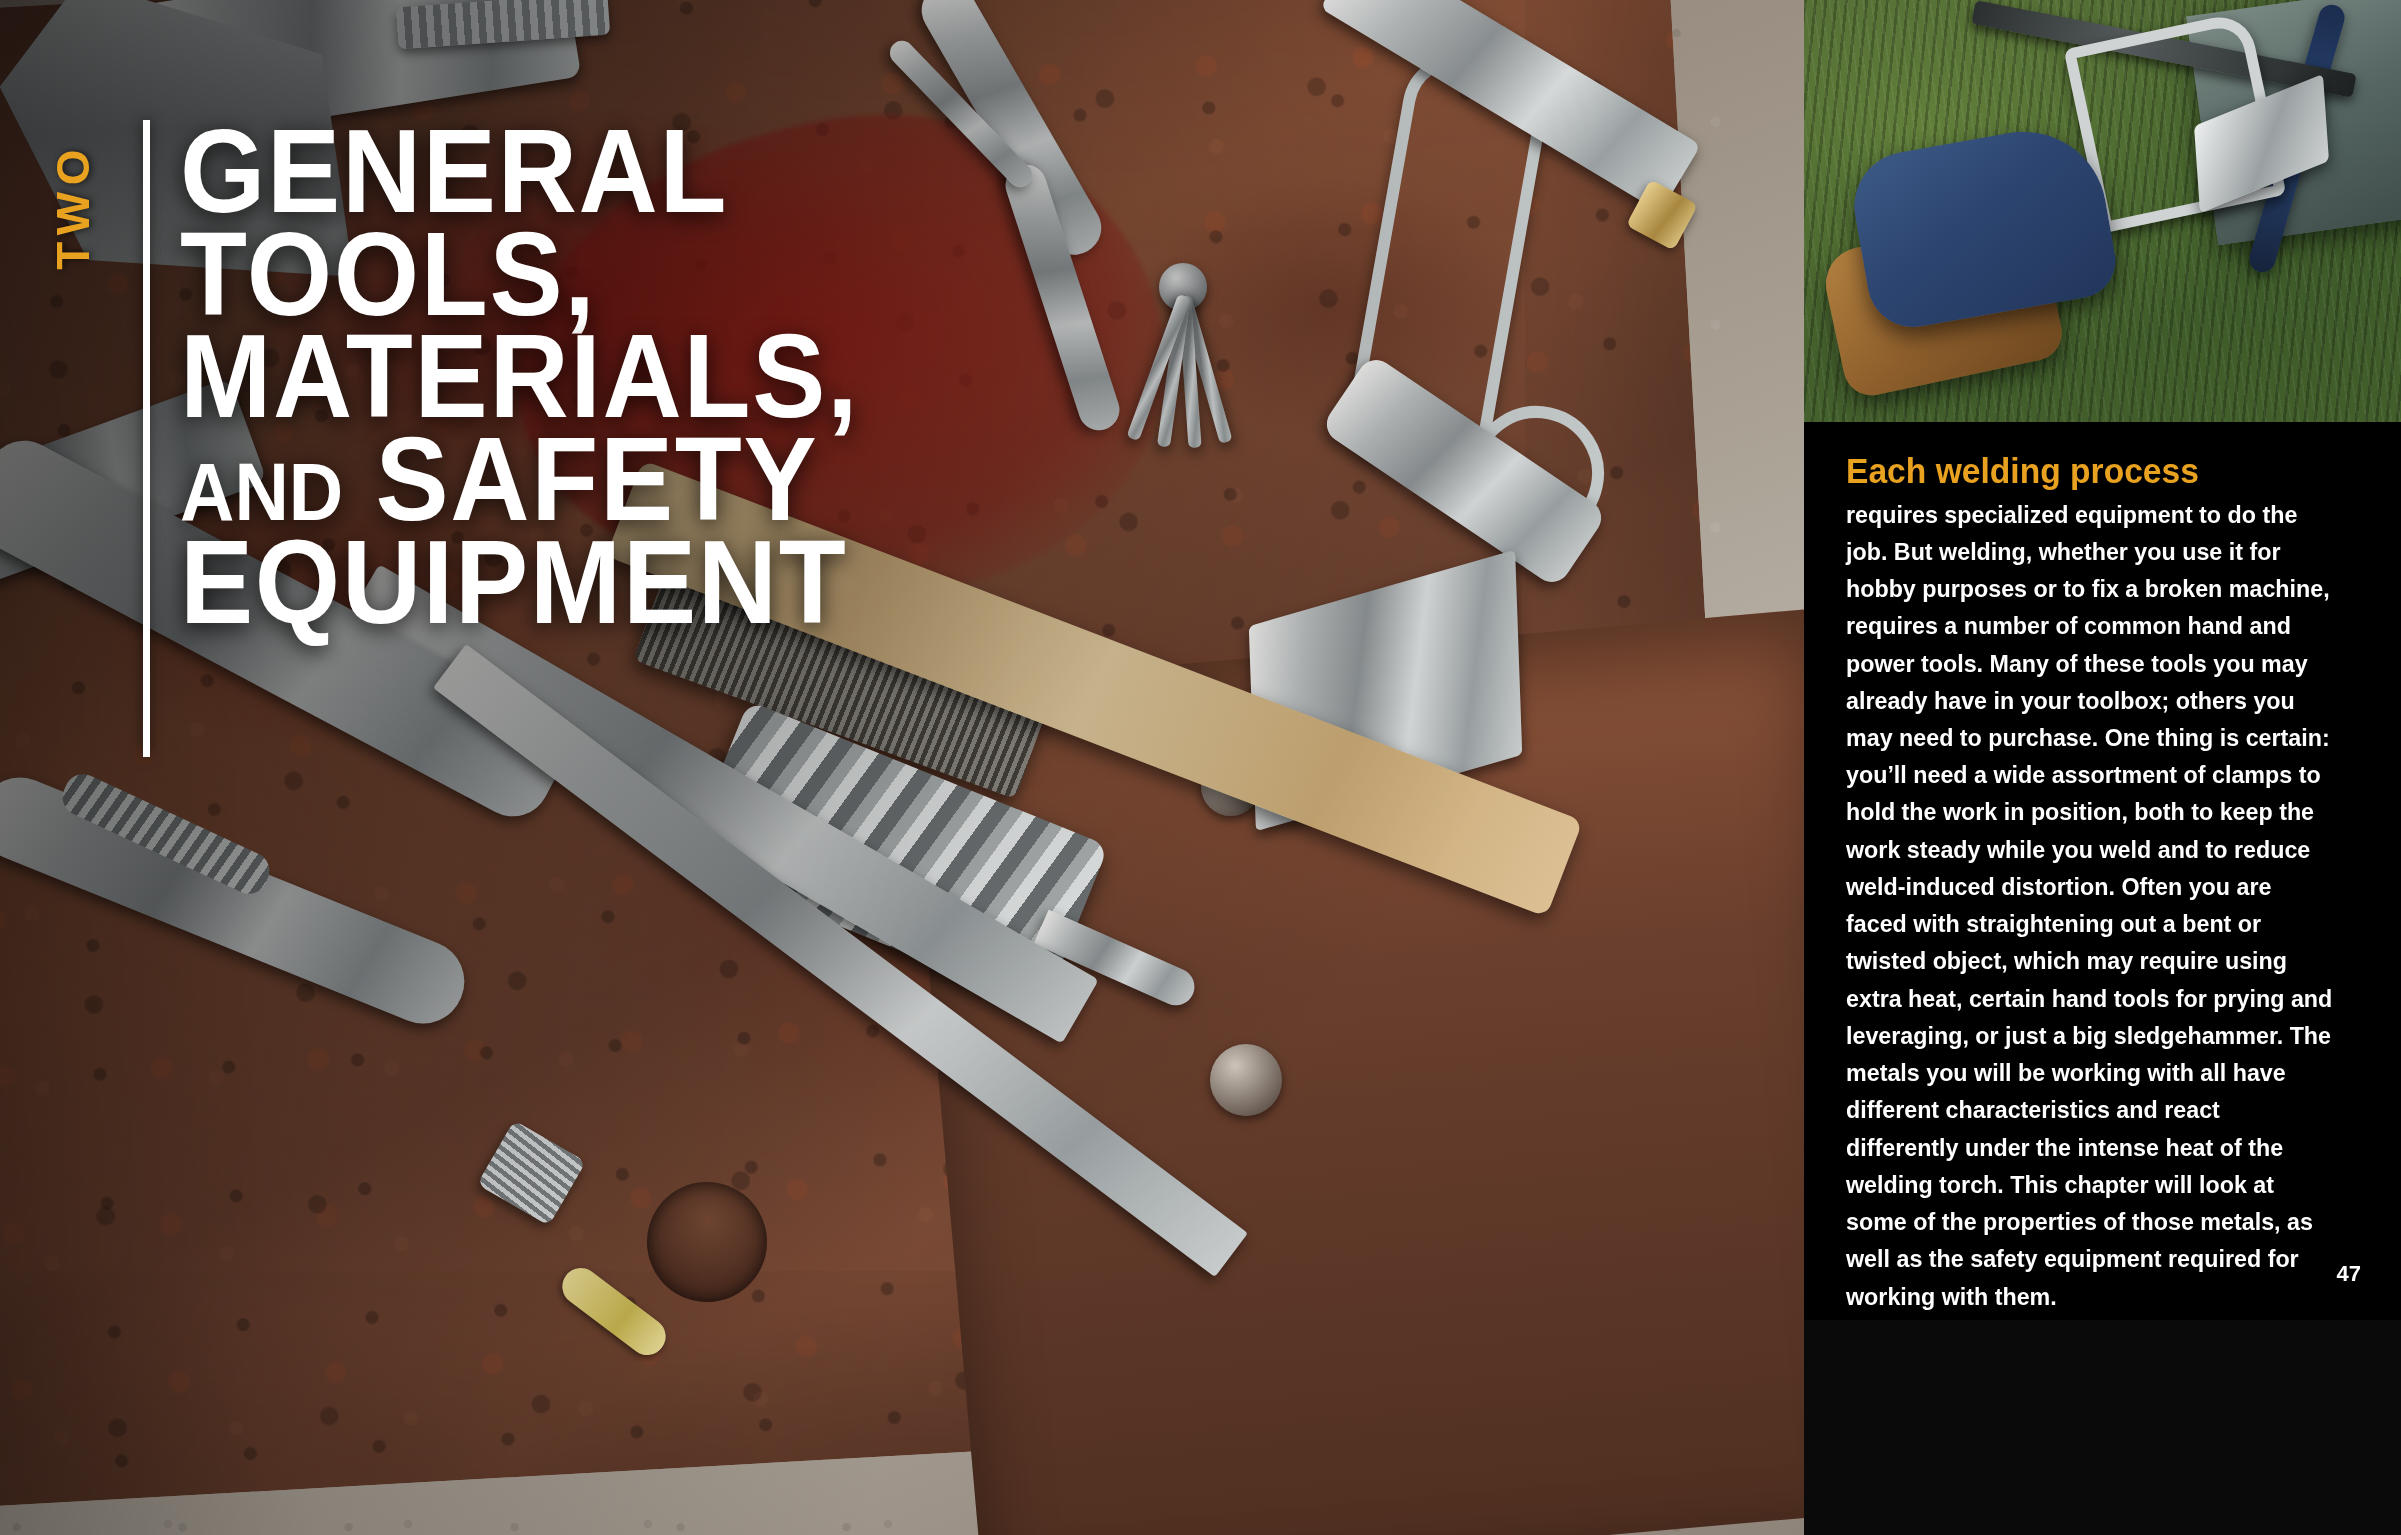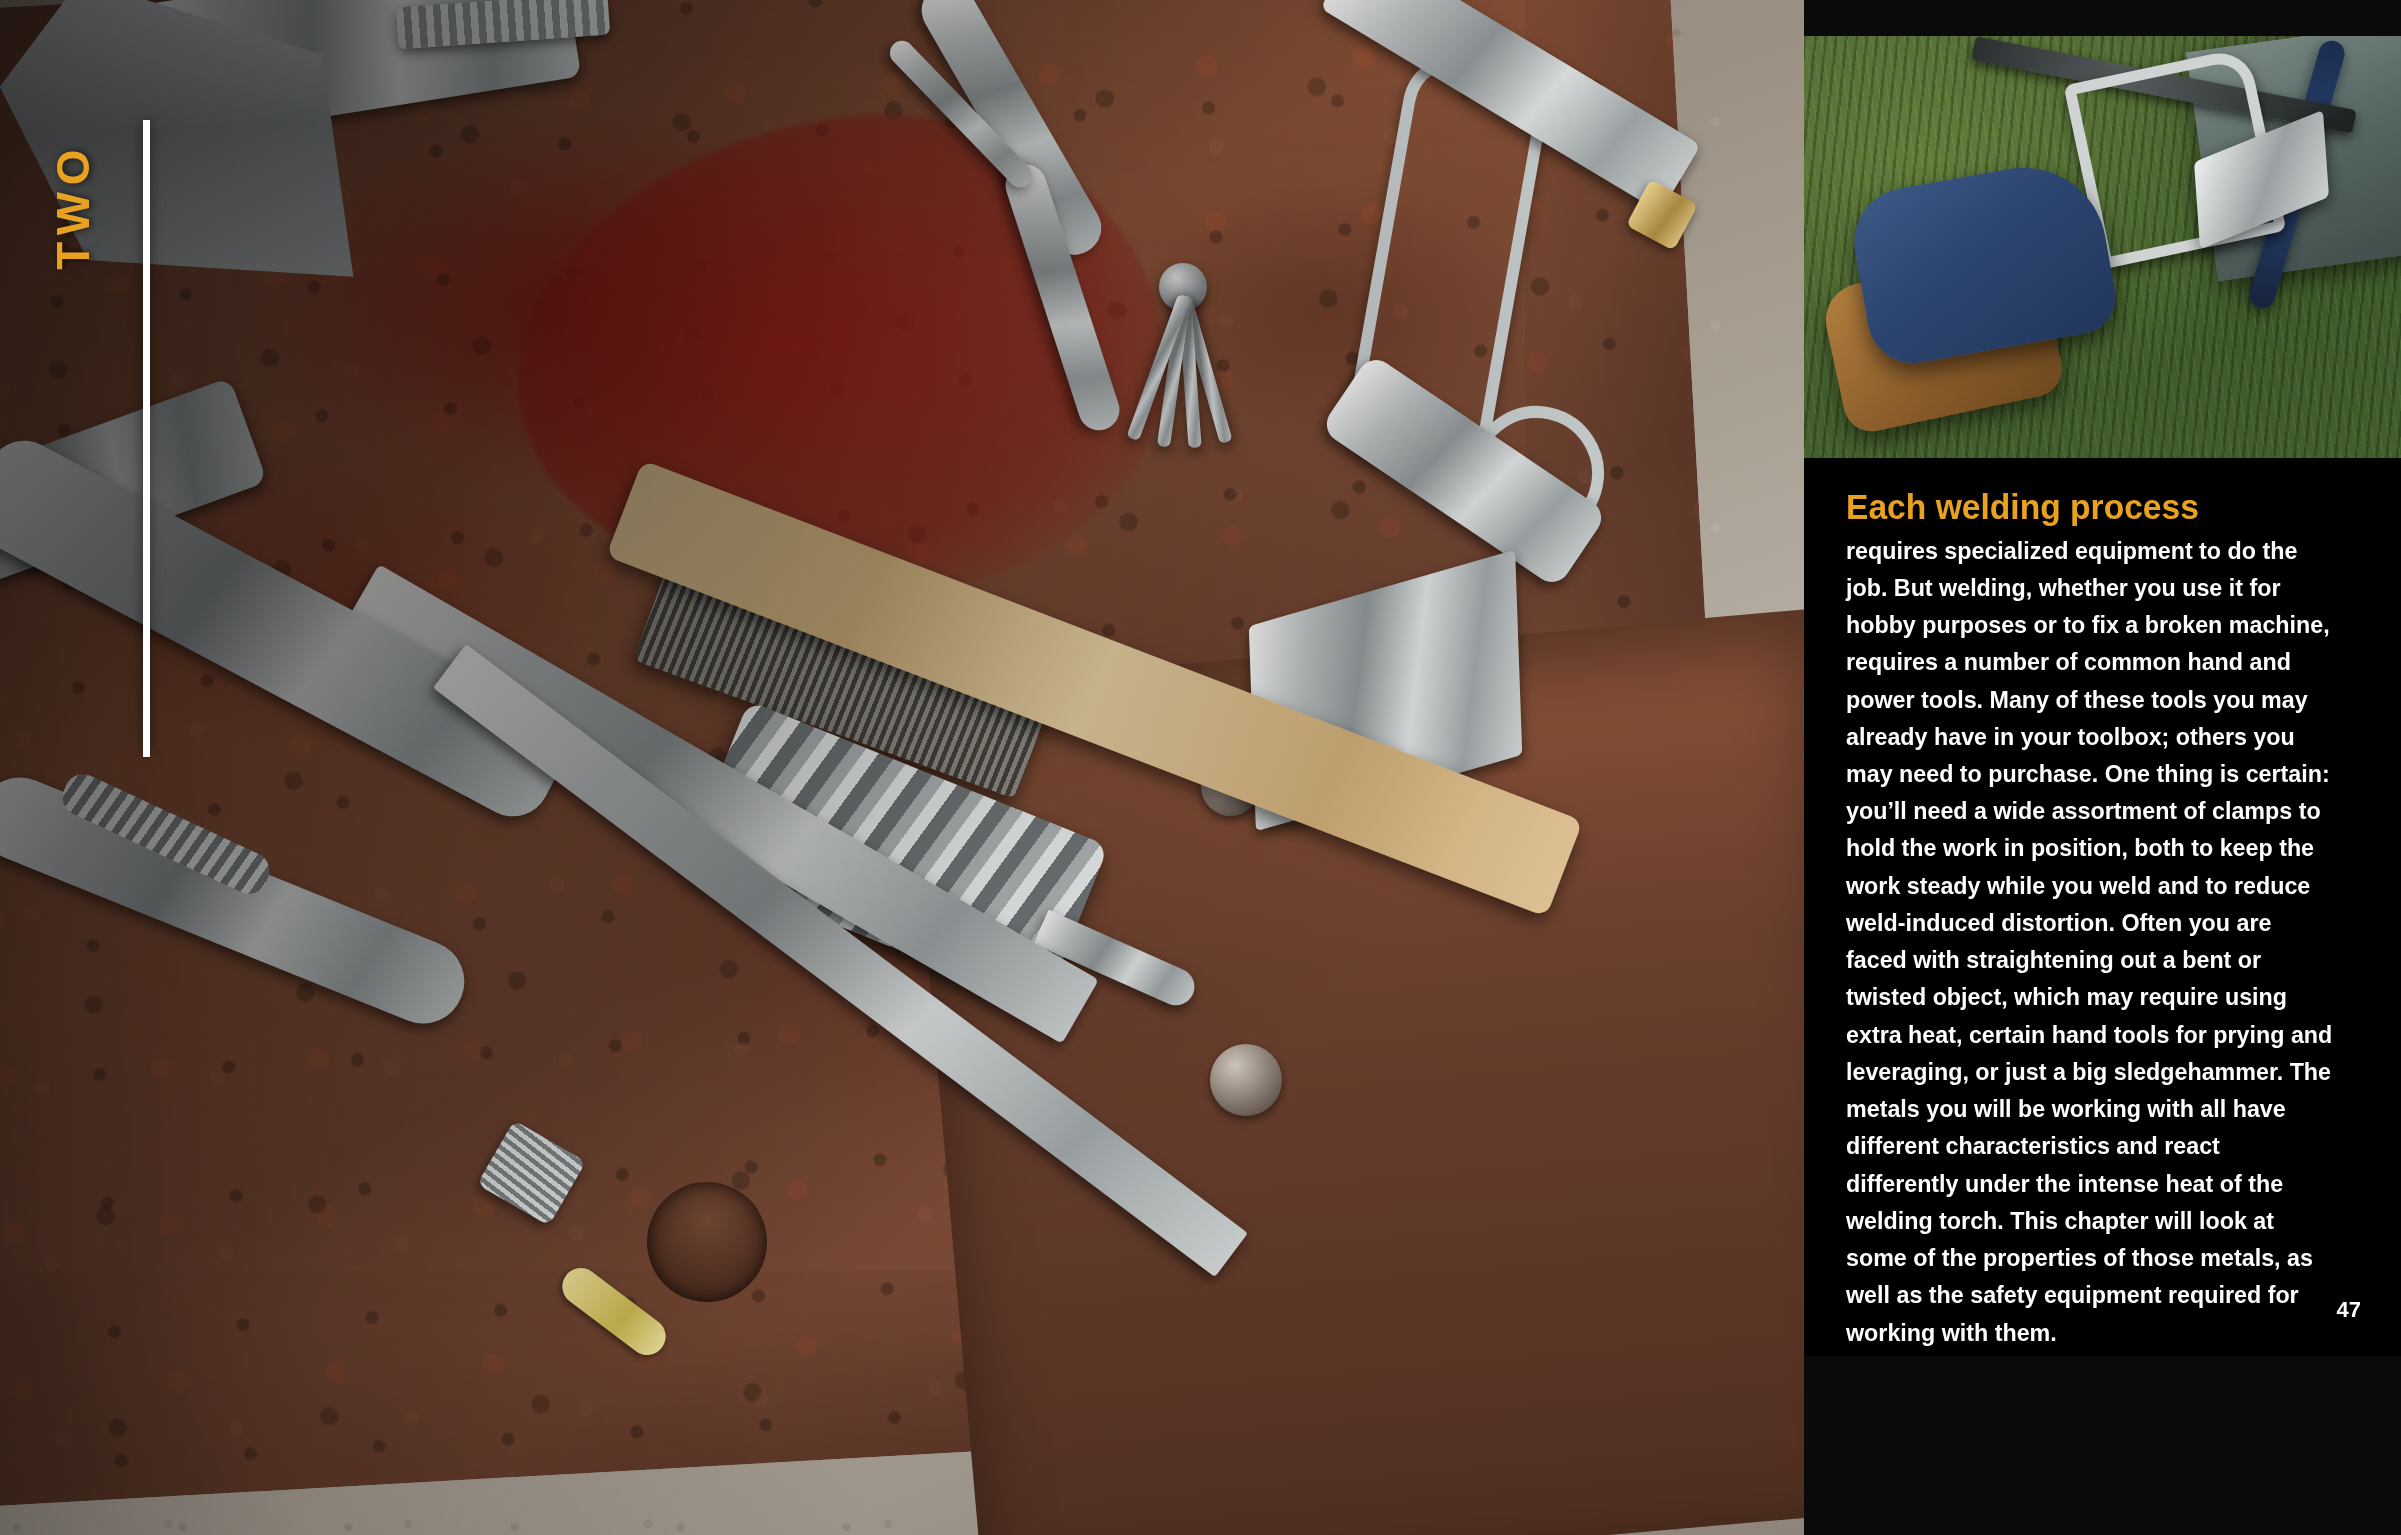--- a/index.html
+++ b/index.html
@@ -378,21 +378,20 @@
     font-size: 81px;
     letter-spacing: 0px;
   }
 
   
   .right-col {
     position: absolute;
     left: 1804px; top: 0;
     width: 598px; height: 1320px;
     background: #000000;
-    margin-top: 36px;
   }
   .photo-right {
     position: absolute;
     left: 0; top: 0;
     width: 598px; height: 422px;
     overflow: hidden;
     background: linear-gradient(180deg, #4a6330 0%, #3d5a28 40%, #44602c 100%);
   }
   .grass {
     position: absolute; inset: 0;
@@ -554,20 +553,27 @@
     <div class="tool metal square-blade"></div>
     <div class="square-head"></div>
     <div class="square-hole"></div>
     <div class="level-vial"></div>
 
     <div class="vignette"></div>
   </div>
 
   <div class="chapter-num">TWO</div>
   <div class="title-rule"></div>
+  <div class="title-wrap">
+    <div class="title-line">GENERAL</div>
+    <div class="title-line">TOOLS,</div>
+    <div class="title-line">MATERIALS,</div>
+    <div class="title-line"><span class="small">AND</span> <span>SAFETY</span></div>
+    <div class="title-line">EQUIPMENT</div>
+  </div>
 
   <div class="right-col">
 
     <div class="photo-right">
       <div class="grass"></div>
       <div class="r-bench"></div>
       <div class="r-hose"></div>
       <div class="r-metal-bar"></div>
       <div class="r-clamp"></div>
       <div class="r-clamp-plate"></div>

